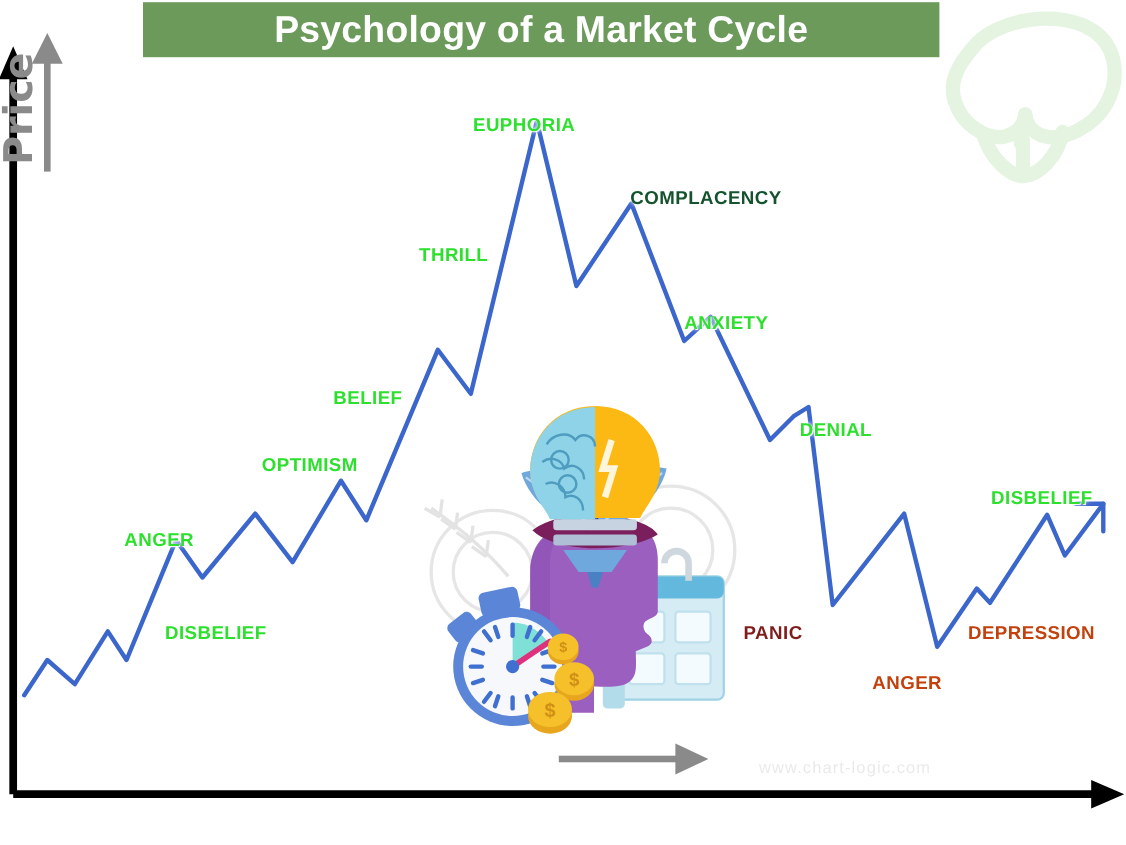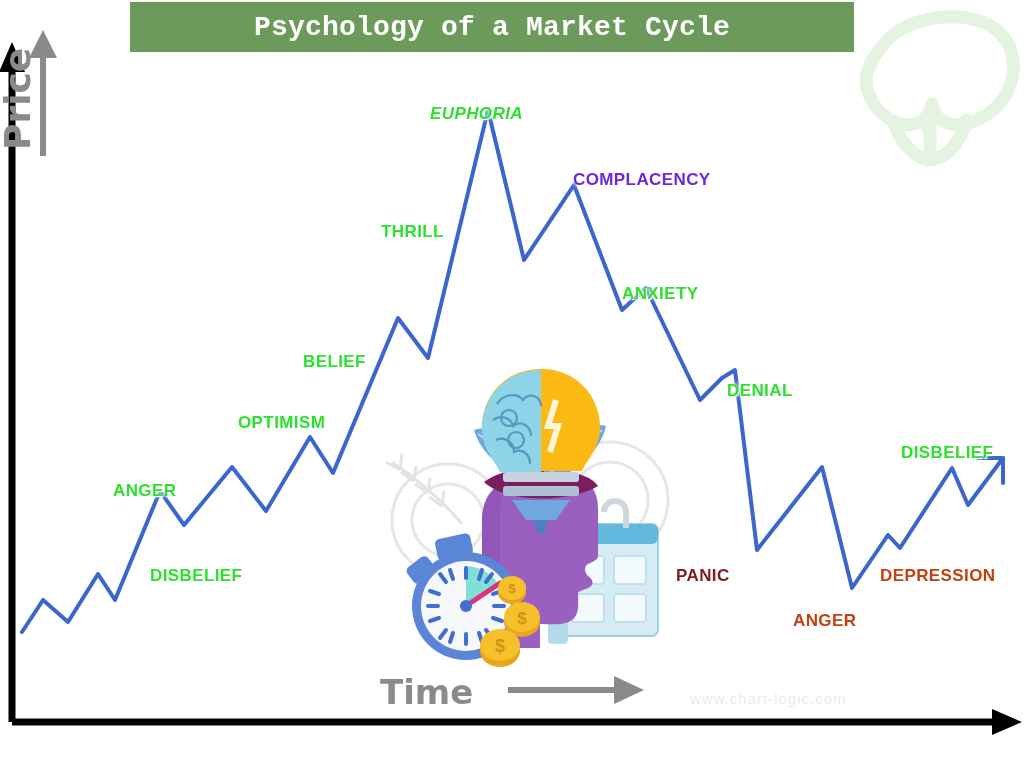--- a/index.html
+++ b/index.html
@@ -6,22 +6,22 @@
   html,body { width:1024px; height:768px; background:#ffffff; overflow:hidden; }
   body { font-family:"Liberation Sans", sans-serif; position:relative; }
 
   #stage { position:absolute; left:0; top:0; width:1024px; height:768px; background:#fff; }
 
   .banner {
     position:absolute; left:130px; top:2px; width:724px; height:50px;
     background:#6b9a5b; display:flex; align-items:center; justify-content:center;
   }
   .banner-text {
-    color:#ffffff; font-size:28px; font-weight:bold; letter-spacing:0.2px;
-    font-family:Liberation Mono, monospace; white-space:nowrap;
+    color:#ffffff; font-size:34px; font-weight:bold; letter-spacing:0.2px;
+    font-family:Liberation Sans, sans-serif; white-space:nowrap;
   }
 
   svg.layer { position:absolute; left:0; top:0; width:1024px; height:768px; }
   svg.layer.front { pointer-events:none; }
 
   .lbl {
     position:absolute; color:#2ee02e; font-weight:bold;
     font-family:"Liberation Sans", sans-serif; white-space:nowrap;
     font-size:17px; letter-spacing:0.4px;
     text-shadow: 0 0 3px #fff, 0 0 5px #fff, 1px 1px 0 rgba(255,255,255,.9);
@@ -200,32 +200,31 @@
 
     <polyline id="market-line" fill="none" stroke="#3b66cc" stroke-width="4" stroke-linejoin="round" stroke-linecap="round" points="22,632 43,600 68,622 98,574 115,600 160,491 184,525 232,467 266,511 310,437 333,473 398,318 428,358 488,110 524,260 574,185 622,310 646,288 700,400 722,378 735,370 757,550 822,467 852,588 888,535 900,548 952,468 968,505 1003,458"></polyline>
     <path d="M978 458 L1003 458 L1003 483" fill="none" stroke="#3b66cc" stroke-width="4" stroke-linecap="round" stroke-linejoin="round"></path>
   </svg>
 
   <div class="banner">
     <span class="banner-text">Psychology of a Market Cycle</span>
   </div>
 
   <div class="axis-word" id="price-word">Price</div>
-  <div class="axis-word" id="time-word">Time</div>
 
   <div id="watermark-text">www.chart-logic.com</div>
 
   <div id="labels">
       <div class="lbl" style="left: 150px; top: 566px; color: rgb(46, 224, 46);">DISBELIEF</div>
       <div class="lbl" style="left: 113px; top: 481px; color: rgb(46, 224, 46);">ANGER</div>
       <div class="lbl" style="left: 214px; top: 413px; color: rgb(46, 224, 46); margin-left: 24px;">OPTIMISM</div>
       <div class="lbl" style="left: 303px; top: 352px; color: rgb(46, 224, 46);">BELIEF</div>
       <div class="lbl" style="left: 381px; top: 222px; color: rgb(46, 224, 46);">THRILL</div>
-      <div class="lbl" style="left: 430px; top: 104px; color: rgb(46, 224, 46); font-style: italic;">EUPHORIA</div>
-      <div class="lbl" style="left: 573px; top: 170px; color: #6d28d9; text-align: right;">COMPLACENCY</div>
+      <div class="lbl" style="left: 430px; top: 104px; color: rgb(46, 224, 46);">EUPHORIA</div>
+      <div class="lbl" style="left: 573px; top: 170px; color: #14532d; text-align: right;">COMPLACENCY</div>
       <div class="lbl" style="left: 622px; top: 284px; color: rgb(46, 224, 46);">ANXIETY</div>
       <div class="lbl" style="left: 727px; top: 381px; color: rgb(46, 224, 46);">DENIAL</div>
       <div class="lbl" style="left: 676px; top: 566px; color: #7f1d1d;">PANIC</div>
       <div class="lbl" style="left: 793px; top: 611px; color: #c2410c;">ANGER</div>
       <div class="lbl" style="left: 880px; top: 566px; color: #c2410c;">DEPRESSION</div>
       <div class="lbl" style="left: 901px; top: 443px; color: rgb(46, 224, 46);">DISBELIEF</div>
     </div>
 </div>
 
 </body></html>

